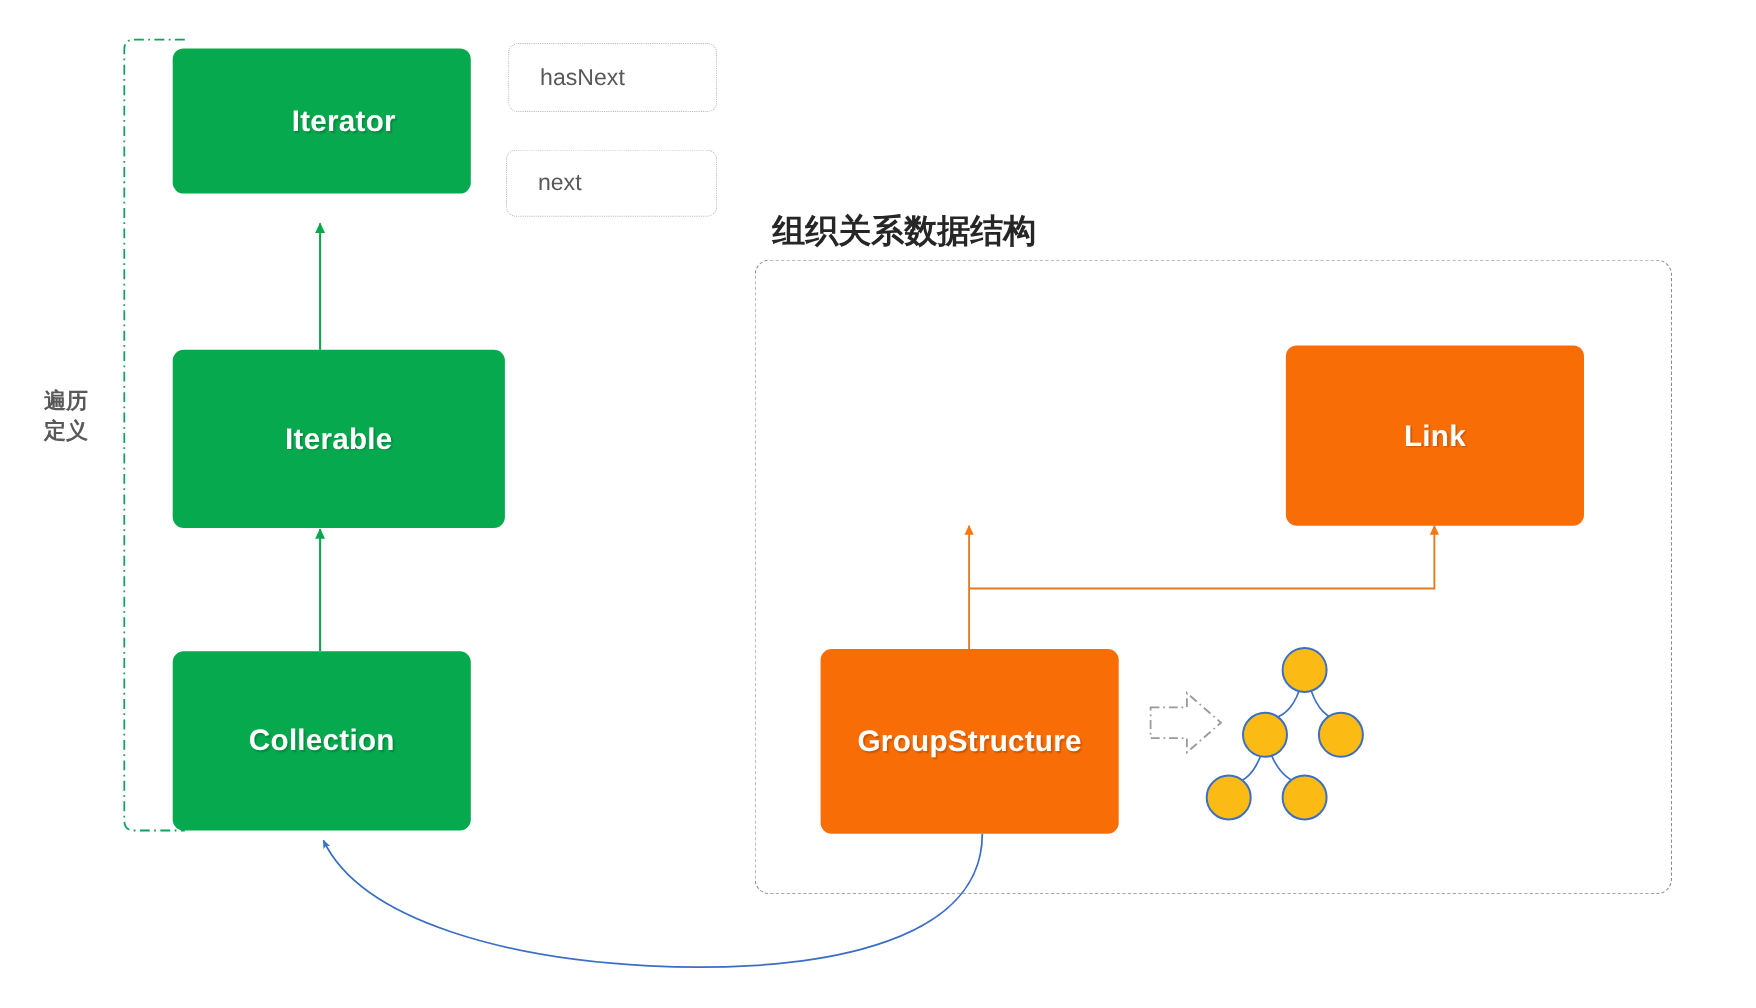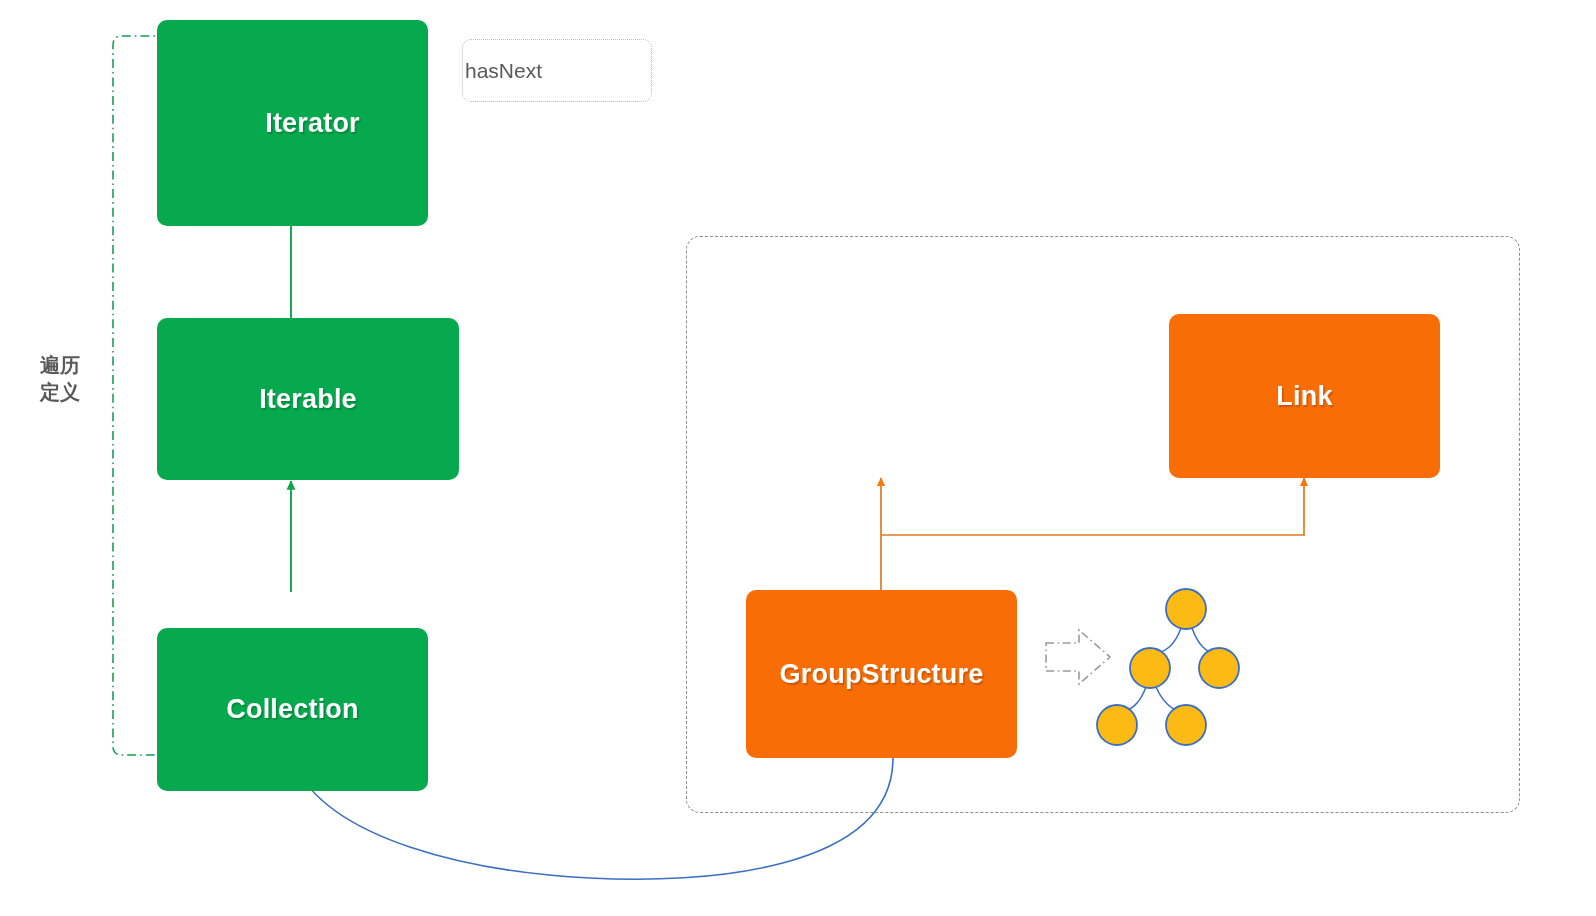--- a/index.html
+++ b/index.html
@@ -43,21 +43,21 @@
   .method-box {
     position: absolute;
     box-sizing: border-box;
     border: 1.5px dotted #b9b9b9;
     border-radius: 9px;
     background: #ffffff;
     display: flex;
     align-items: center;
     color: #595959;
     font-size: 21px;
-    padding-left: 2px;
+    padding-left: 28px;
   }
 
   .group-title {
     position: absolute;
     color: #262626;
     font-weight: bold;
     font-size: 30px;
     white-space: nowrap;
   }
 
@@ -121,37 +121,41 @@
 
     <circle cx="1186" cy="609" r="20" fill="#FCBA14" stroke="#3B6FC4" stroke-width="1.8"></circle>
     <circle cx="1150" cy="668" r="20" fill="#FCBA14" stroke="#3B6FC4" stroke-width="1.8"></circle>
     <circle cx="1219" cy="668" r="20" fill="#FCBA14" stroke="#3B6FC4" stroke-width="1.8"></circle>
     <circle cx="1117" cy="725" r="20" fill="#FCBA14" stroke="#3B6FC4" stroke-width="1.8"></circle>
     <circle cx="1186" cy="725" r="20" fill="#FCBA14" stroke="#3B6FC4" stroke-width="1.8"></circle>
   </svg>
 
   <div class="trav-label" style="left:40px; top:352px;"><span>遍历</span><br><span>定义</span></div>
 
-  <div class="node green" style="left:157px; top:20px; width:271px; height:206px;padding-left:40px;">
+  <div class="node green" style="left:157px; top:44px; width:271px; height:132px;padding-left:40px;">
     <span>Iterator</span>
   </div>
 
   <div class="node green" style="left:157px; top:318px; width:302px; height:162px;">
     <span>Iterable</span>
   </div>
 
-  <div class="node green" style="left:157px; top:592px; width:271px; height:163px;margin-top:36px;">
+  <div class="node green" style="left:157px; top:592px; width:271px; height:163px;">
     <span>Collection</span>
   </div>
 
   <div class="method-box" style="left:462px; top:39px; width:190px; height:63px;">
     <span>hasNext</span>
   </div>
 
+  <div class="method-box" style="left:460px; top:136px; width:192px; height:61px;">
+    <span>next</span>
+  </div>
 
+  <div class="group-title" style="left:702px; top:190px;">组织关系数据结构</div>
 
   <div class="dash-group" style="left:686px; top:236px; width:834px; height:577px;"></div>
 
 
   <div class="node orange" style="left:1169px; top:314px; width:271px; height:164px;">
     <span>Link</span>
   </div>
 
   <div class="node orange" style="left:746px; top:590px; width:271px; height:168px;">
     <span>GroupStructure</span>

